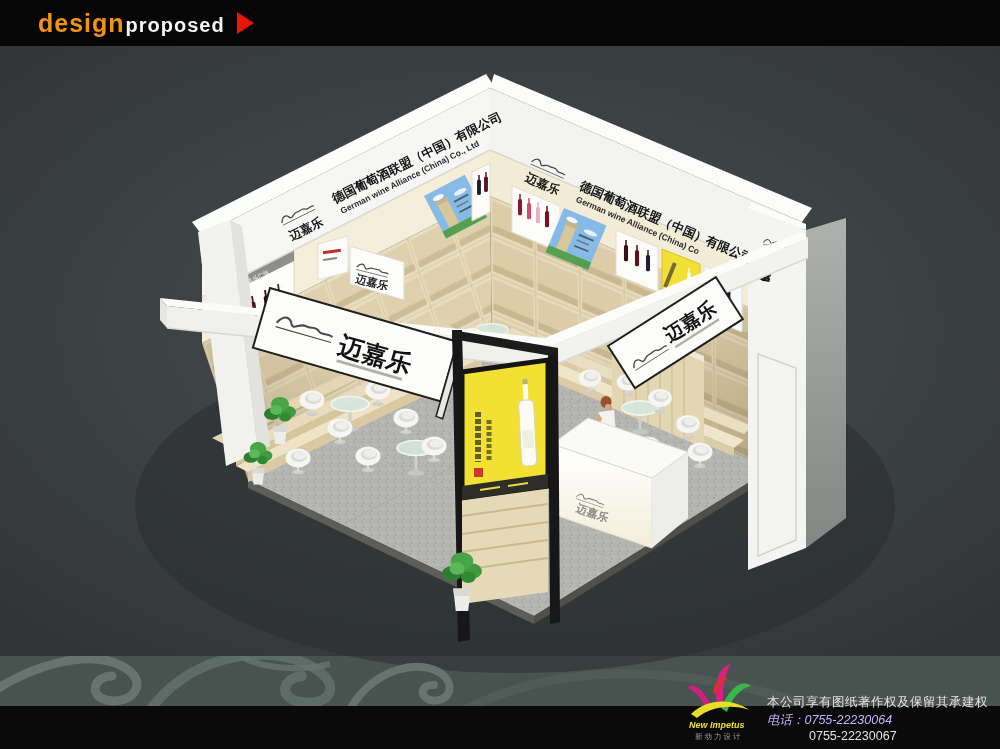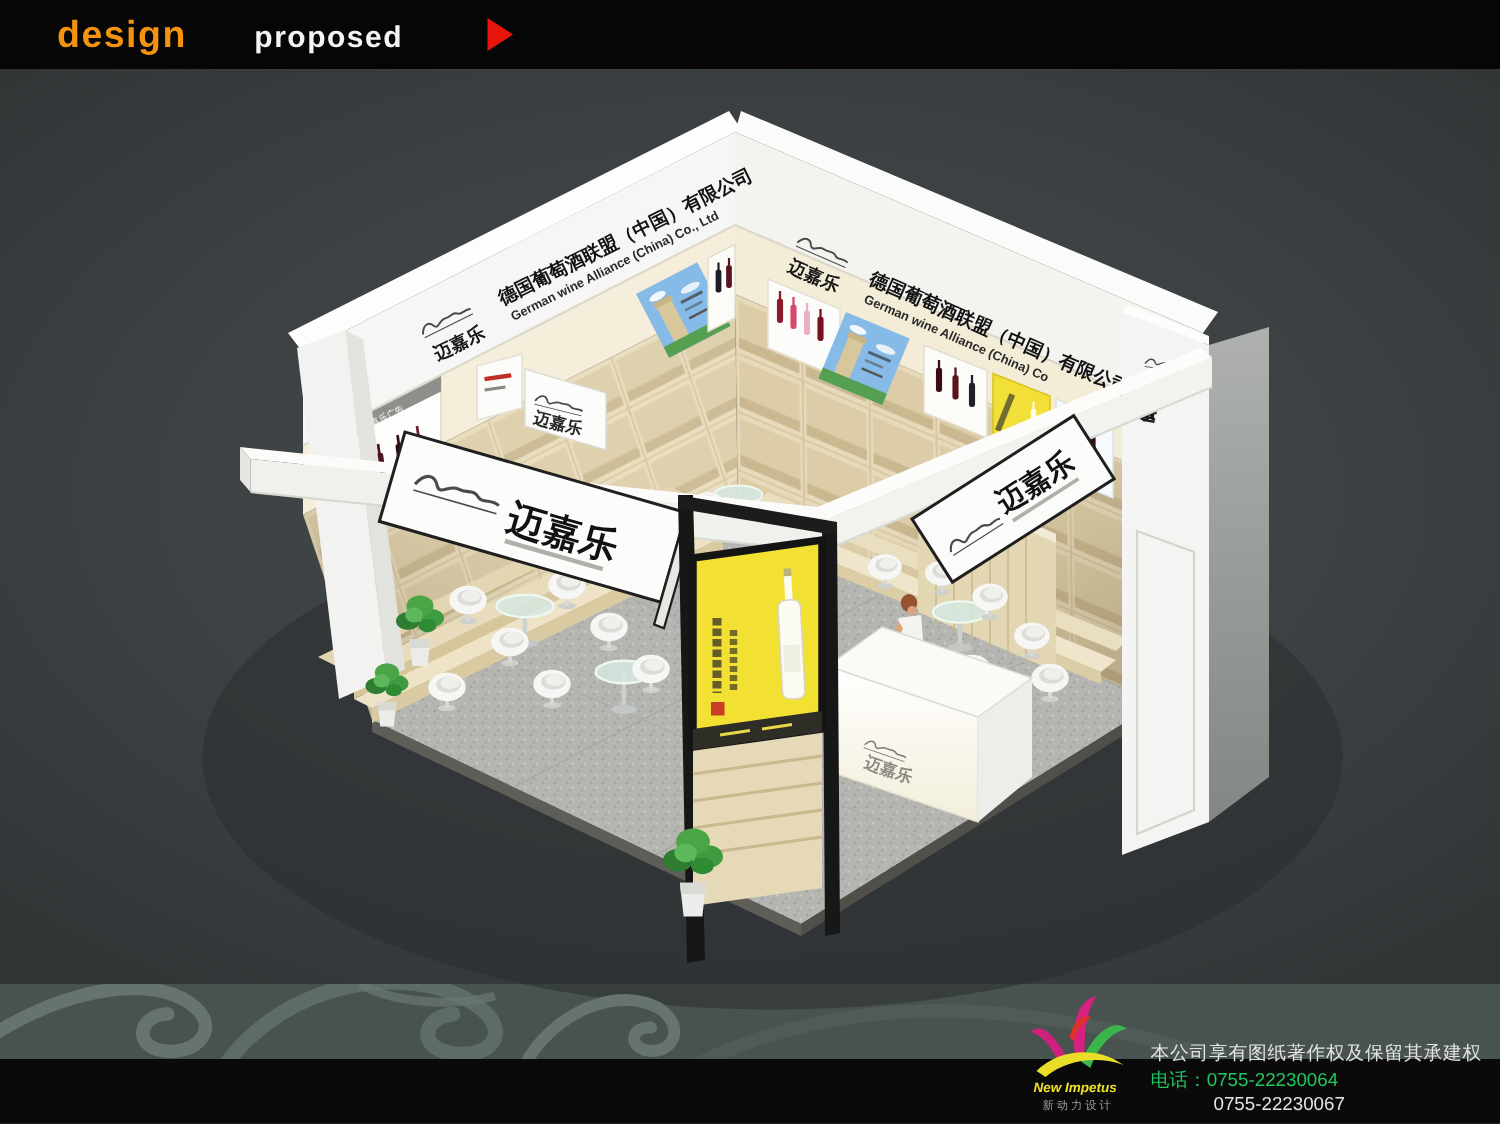--- a/index.html
+++ b/index.html
@@ -1,37 +1,37 @@
 <!DOCTYPE html>
 <html><head>
 <meta charset="utf-8">
 <style>
   html,body{margin:0;padding:0;background:#1a1a1a;}
   .stage{position:relative;width:1000px;height:749px;overflow:hidden;
          font-family:"Liberation Sans",sans-serif;background:#3a3f41;}
   
   .hdr{position:absolute;left:0;top:0;width:1000px;height:46px;background:#060606;z-index:2;
        display:flex;align-items:center;}
-  .hdr-inner{display:flex;align-items:baseline;margin-left:38px;gap:44px;}
+  .hdr-inner{display:flex;align-items:baseline;margin-left:38px;}
   .brand-word{color:#f39310;font-size:25px;font-weight:bold;letter-spacing:1px;}
   .status-word{color:#f4f4f4;font-size:20px;font-weight:bold;margin-left:1px;letter-spacing:1px;}
   .play-tri{width:0;height:0;border-top:11px solid transparent;border-bottom:11px solid transparent;
             border-left:17px solid #e8150c;margin-left:12px;align-self:center;}
   .main-bg{position:absolute;left:0;top:46px;width:1000px;height:612px;z-index:0;
            background:radial-gradient(ellipse 720px 420px at 50% 46%, #454a4c 0%, #3c4143 55%, #303435 100%);}
   .band-bg{position:absolute;left:0;top:656px;width:1000px;height:50px;background:#48524f;z-index:0;}
   .strip-bg{position:absolute;left:0;top:706px;width:1000px;height:43px;background:#0a0a0a;z-index:0;}
   svg.scene{position:absolute;left:0;top:0;z-index:1;font-family:"Liberation Sans",sans-serif;}
   
   .footer{position:absolute;left:655px;top:656px;width:345px;height:93px;z-index:3;}
   .footer-logo{position:absolute;left:28px;top:0px;}
   .footer-text{position:absolute;left:112px;top:24px;color:#ececec;}
   .f-company{font-size:17px;font-weight:bold;letter-spacing:2.5px;color:#f2f2f2;white-space:nowrap;}
   .f-rights{font-size:12.5px;margin-top:14px;letter-spacing:0.5px;color:#e3e3e3;white-space:nowrap;}
-  .f-phone{font-size:12.5px;margin-top:1px;color:#22c55e;white-space:nowrap;}
+  .f-phone{font-size:12.5px;margin-top:1px;color:#c4b5fd;white-space:nowrap;font-style:italic;}
   .f-phone2{font-size:12.5px;color:#e3e3e3;margin-left:42px;white-space:nowrap;}
 </style>
 </head>
 <body>
 
 <div class="stage">
 
   <div class="main-bg"></div>
   <div class="band-bg"></div>
   <div class="strip-bg"></div>

